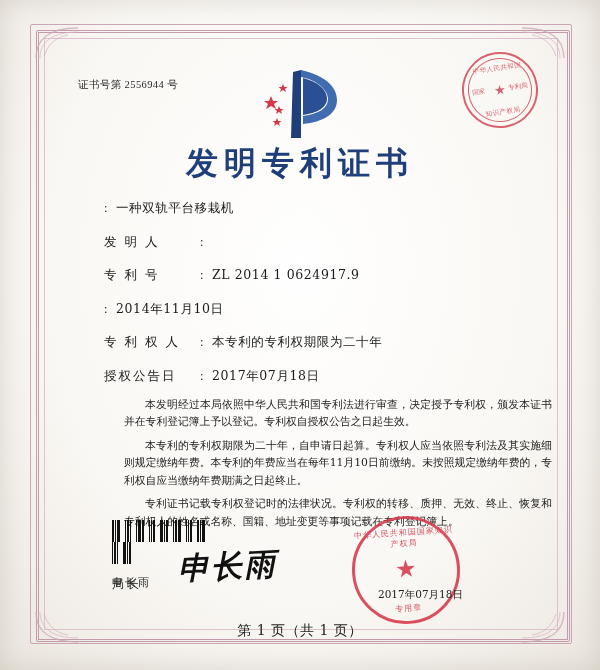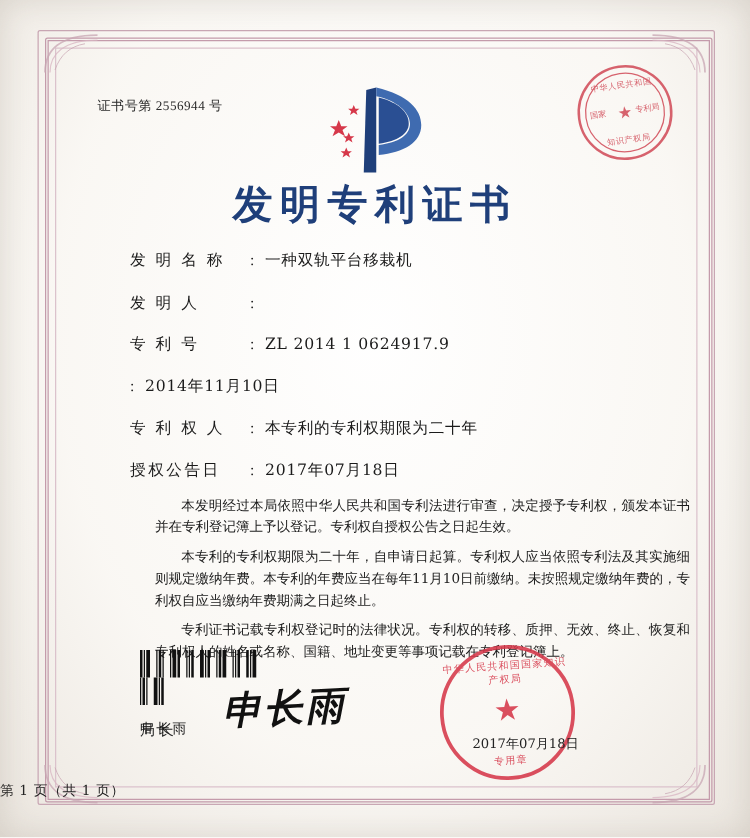--- a/index.html
+++ b/index.html
@@ -287,21 +287,22 @@
     color: #222;
     font-family: "DejaVu Serif", "Liberation Serif", serif;
   }
 
   
   .footer {
     position: absolute;
     left: 0;
     right: 0;
     bottom: 30px;
-    font-size: 11px;
+    text-align: center;
+    font-size: 14px;
     color: #222;
     font-family: "DejaVu Serif", "Liberation Serif", serif;
     letter-spacing: 0.5px;
   }
 </style>
 </head>
 <body>
 
 <div class="page">
   <div class="paper-shade"></div>
@@ -351,21 +352,20 @@
       <polygon points="42,18 43.3,21 46.5,21 44,23 45,26 42,24 39,26 40,23 37.5,21 40.7,21"></polygon>
       <polygon points="38,40 39.3,43 42.5,43 40,45 41,48 38,46 35,48 36,45 33.5,43 36.7,43"></polygon>
       <polygon points="36,52 37.3,55 40.5,55 38,57 39,60 36,58 33,60 34,57 31.5,55 34.7,55"></polygon>
     </g>
   </svg>
 
   <div class="main-title">发明专利证书</div>
 
   <div class="fields">
     <div class="field-row">
-      <div class="field-label">发 明 名 称</div>
       <div class="field-colon">:</div>
       <div class="field-value">一种双轨平台移栽机</div>
     </div>
     <div class="field-row">
       <div class="field-label">发 明 人</div>
       <div class="field-colon">:</div>
     </div>
     <div class="field-row">
       <div class="field-label">专 利 号</div>
       <div class="field-colon">:</div>

